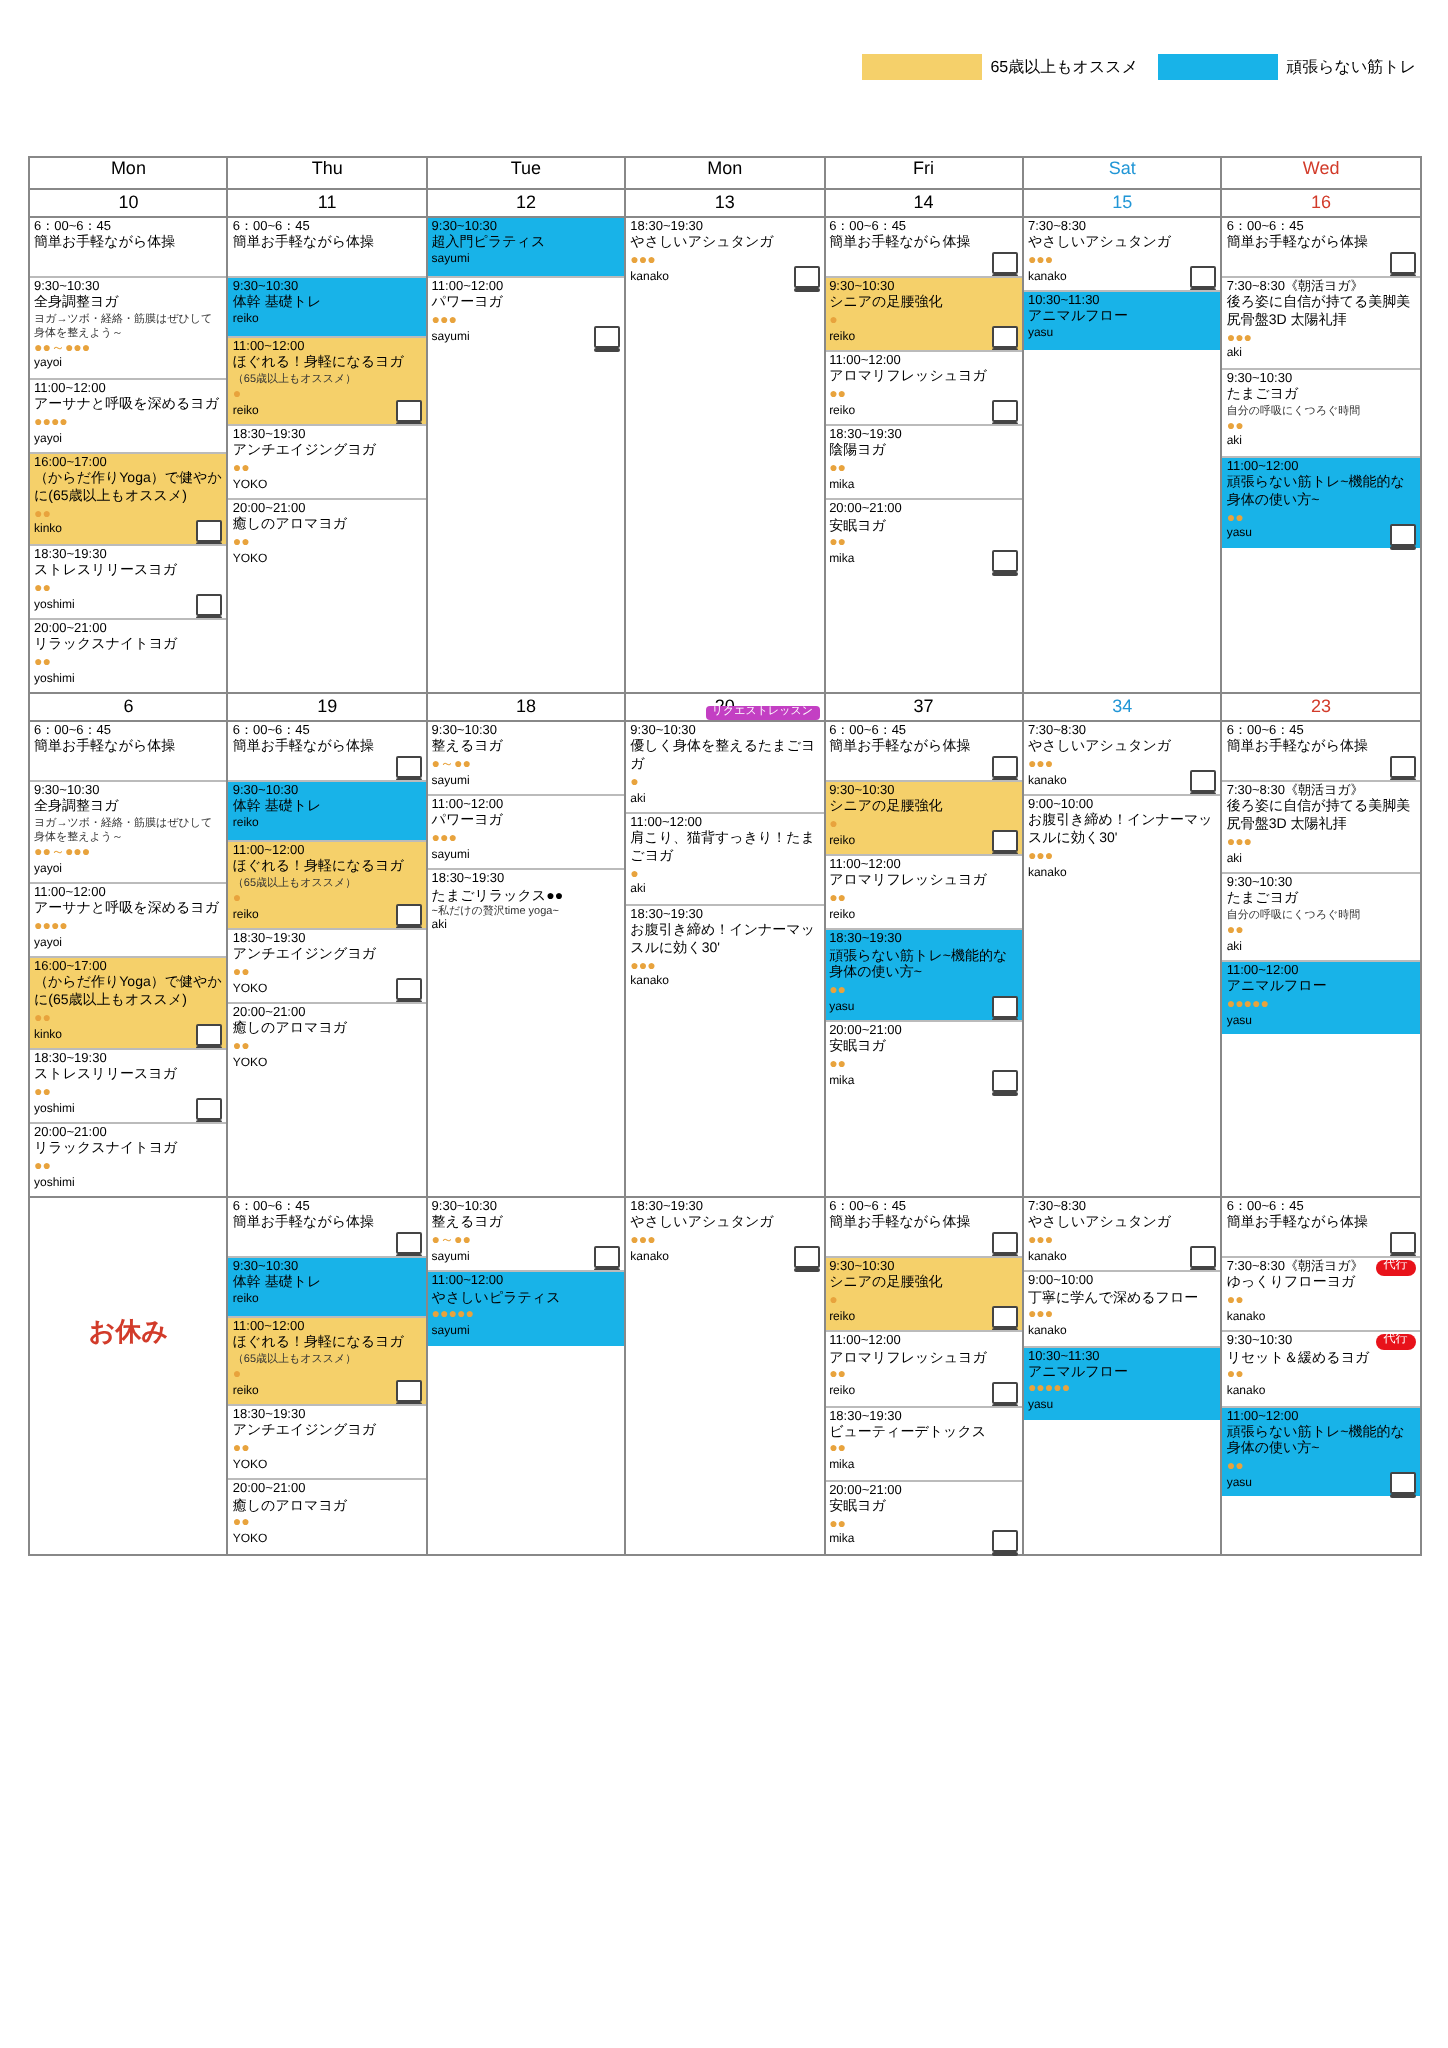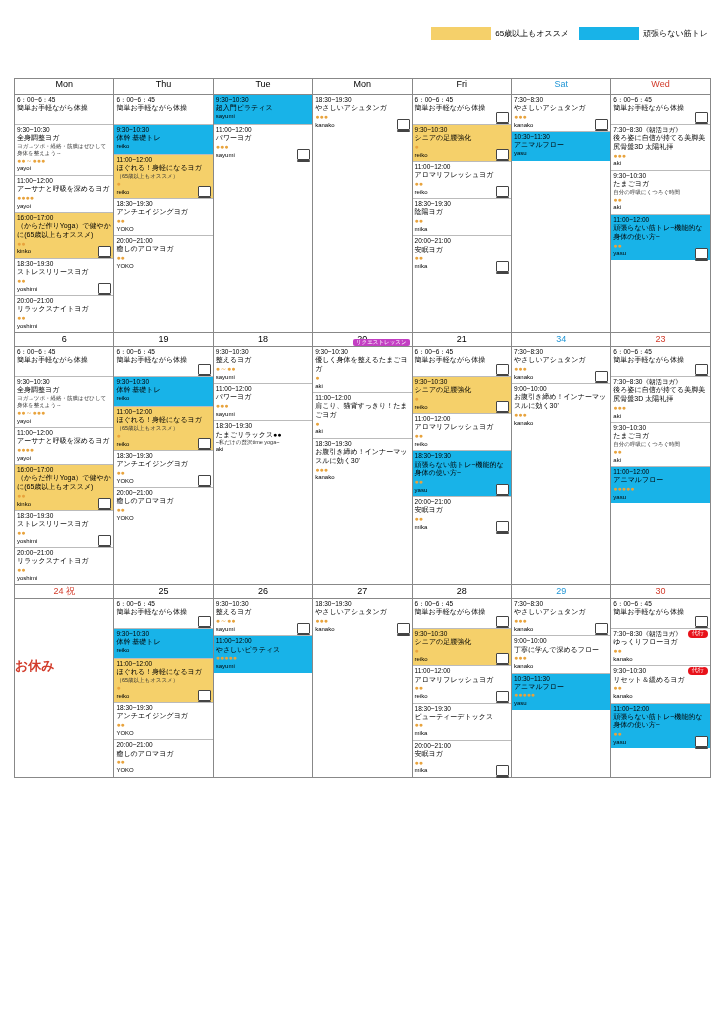--- a/index.html
+++ b/index.html
@@ -70,21 +70,21 @@
     display:inline-block;background:#c33fc3;color:#fff;
     font-size:5.5px;padding:0px 3px;border-radius:2px;
     position:absolute;right:2px;
   }
   .badge-sub{
     display:inline-block;background:#e8121a;color:#fff;
     font-size:6px;padding:0px 4px;border-radius:8px;
     position:absolute;right:2px;top:1px;
   }
   .oyasumi{
-    text-align:left;color:#d23b2a;font-size:13px;
+    text-align:center;color:#d23b2a;font-size:13px;
     padding-top:58px;font-weight:bold;
   }
   .mono-dots{color:#e8a33d;}
 </style>
 </head>
 <body>
 
 <div class="legend">
   <div class="legend-item">
     <span class="legend-swatch" style="background:#f5d06a"></span>
@@ -112,20 +112,29 @@
       <th>Thu</th>
       <th>Tue</th>
       <th>Mon</th>
       <th>Fri</th>
       <th style="color:#2196d6">Sat</th>
       <th style="color:#d23b2a">Wed</th>
     </tr>
   </thead>
   <tbody id="cal-body">
       <tr>
+        <td class="daynum">10</td>
+        <td class="daynum">11</td>
+        <td class="daynum">12</td>
+        <td class="daynum">13</td>
+        <td class="daynum">14</td>
+        <td class="daynum sat">15</td>
+        <td class="daynum sun">16</td>
+      </tr>
+      <tr>
         <td>
           <div class="ev plain">
             <div class="t">6：00~6：45</div>
             <div class="n">簡単お手軽ながら体操</div>
           </div>
           <div class="ev plain">
             <div class="t">9:30~10:30</div>
             <div class="n">全身調整ヨガ</div>
             <div class="sub">ヨガ→ツボ・経絡・筋膜はぜひして身体を整えよう～</div>
             <div class="dots mono-dots">●●～●●●</div>
@@ -286,21 +295,21 @@
             <div class="who">yasu</div>
             <span class="icon-pc"></span>
           </div>
         </td>
       </tr>
       <tr>
         <td class="daynum">6</td>
         <td class="daynum">19</td>
         <td class="daynum">18</td>
         <td class="daynum">20</td>
-        <td class="daynum">21</td>
+        <td class="daynum">37</td>
         <td class="daynum sat">34</td>
         <td class="daynum sun">23</td>
       </tr>
       <tr>
         <td>
           <div class="ev plain">
             <div class="t">6：00~6：45</div>
             <div class="n">簡単お手軽ながら体操</div>
           </div>
           <div class="ev plain">
@@ -479,29 +488,20 @@
             <div class="dots mono-dots">●●</div>
             <div class="who">aki</div>
           </div>
           <div class="ev blue">
             <div class="t">11:00~12:00</div>
             <div class="n">アニマルフロー</div>
             <div class="dots mono-dots">●●●●●</div>
             <div class="who">yasu</div>
           </div>
         </td>
-      </tr>
-      <tr>
-        <td class="daynum sun">24 祝</td>
-        <td class="daynum">25</td>
-        <td class="daynum">26</td>
-        <td class="daynum">27</td>
-        <td class="daynum">28</td>
-        <td class="daynum sat">29</td>
-        <td class="daynum sun">30</td>
       </tr>
       <tr>
         <td>
           <div class="oyasumi">お休み</div>
         </td>
         <td>
           <div class="ev plain">
             <div class="t">6：00~6：45</div>
             <div class="n">簡単お手軽ながら体操</div>
             <span class="icon-pc"></span>

